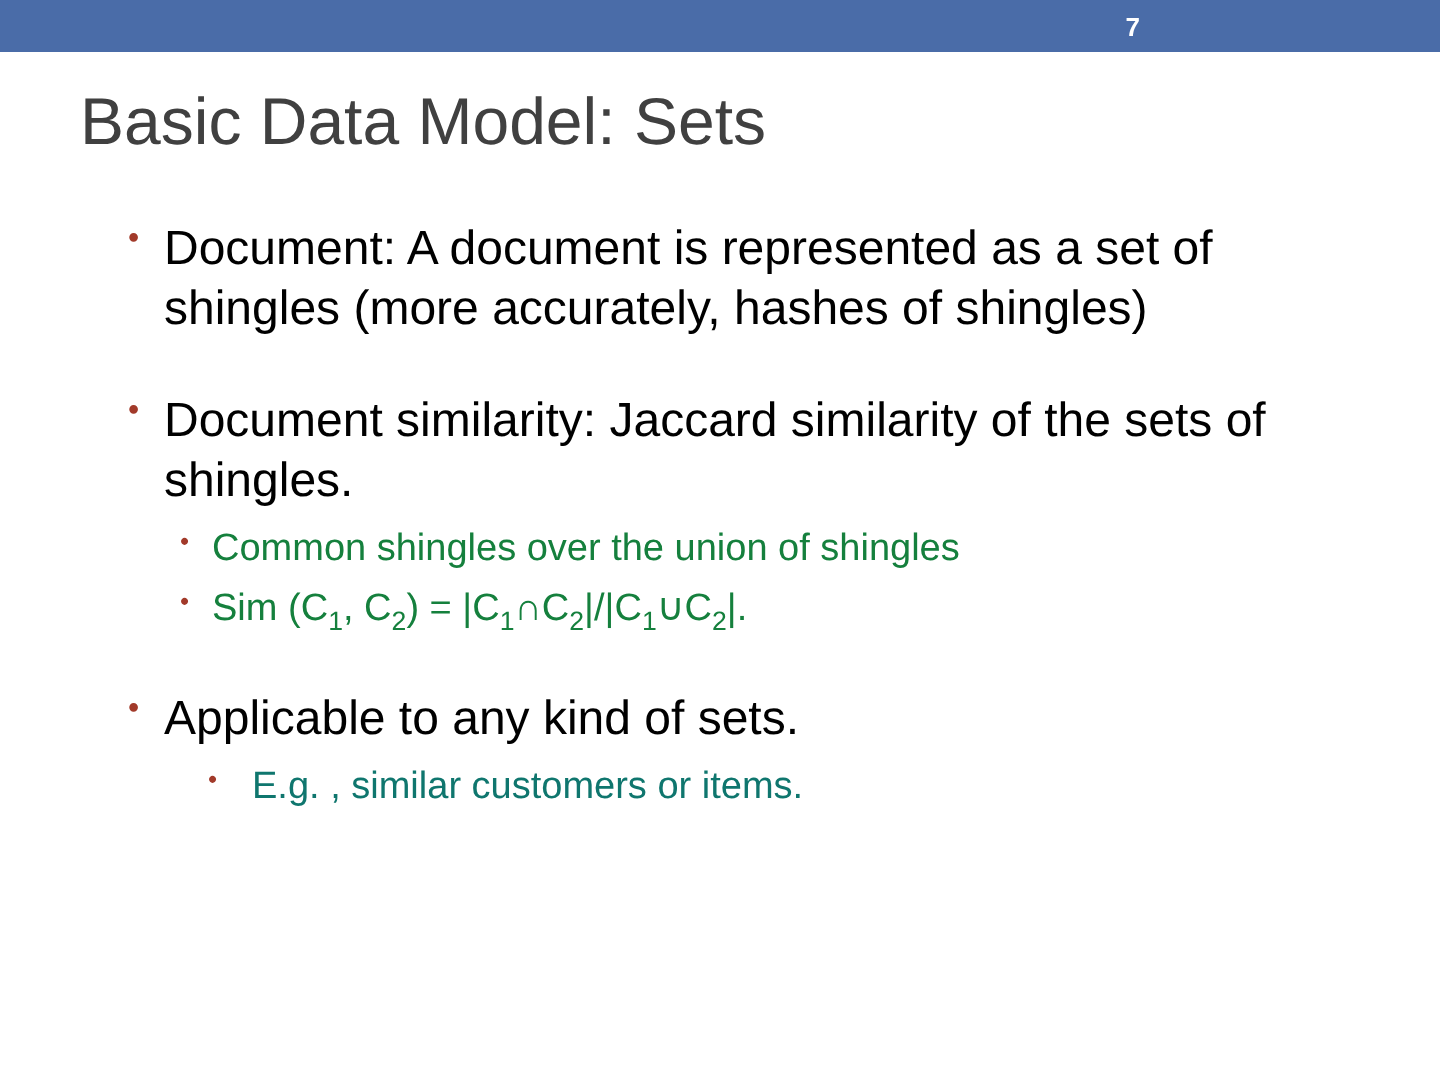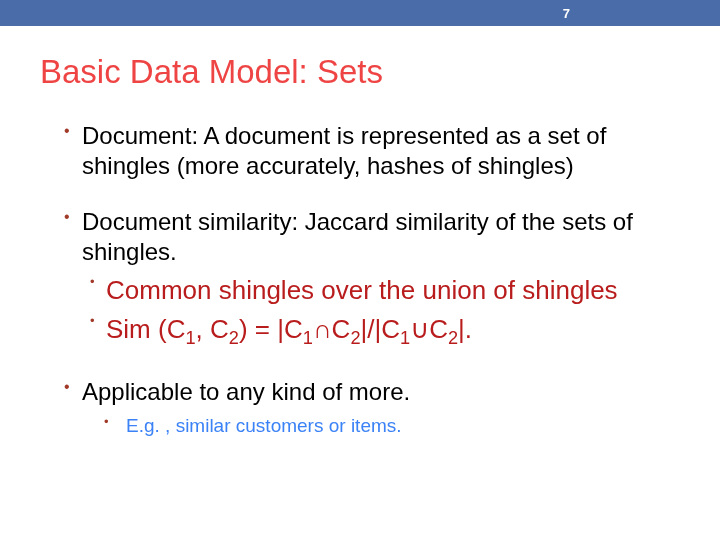--- a/index.html
+++ b/index.html
@@ -13,24 +13,24 @@
     justify-content: flex-end;
     align-items: center;
     padding-right: 150px;
   }
   .page-num {
     color: #fff;
     font-size: 13px;
     font-weight: bold;
   }
   .title {
-    color: #ef4444;
+    color: #404040;
     font-size: 33px;
     font-weight: normal;
-    margin: 27px 0 0 40px;
+    margin: 16px 0 0 40px;
     letter-spacing: 0px;
   }
   .content {
     margin: 30px 20px 2px 64px;
   }
   ul { list-style: none; }
   .lvl1 > li {
     position: relative;
     padding-left: 18px;
     font-size: 24px;
@@ -46,42 +46,42 @@
     color: #a23a2a;
     font-size: 16px;
   }
   .lvl2 {
     margin-top: 6px;
     margin-left: 8px;
   }
   .lvl2 > li {
     position: relative;
     padding-left: 16px;
-    font-size: 26px;
-    color: #b91c1c;
+    font-size: 19px;
+    color: #15803d;
     margin-bottom: 4px;
     line-height: 1.35;
   }
   .lvl2 > li::before {
     content: "•";
     position: absolute;
     left: 0;
     top: 0;
     color: #a23a2a;
     font-size: 13px;
   }
   .lvl2b {
     margin-top: 6px;
     margin-left: 22px;
   }
   .lvl2b > li {
     position: relative;
     padding-left: 22px;
     font-size: 19px;
-    color: #3b82f6;
+    color: #0f766e;
     margin-bottom: 4px;
     line-height: 1.35;
   }
   .lvl2b > li::before {
     content: "•";
     position: absolute;
     left: 0;
     top: 0;
     color: #a23a2a;
     font-size: 13px;
@@ -110,21 +110,21 @@
           <li>
             <span>Common shingles over the union of shingles</span>
           </li>
           <li>
             <span class="sim-italic">Sim</span>
             <span> (</span><span>C</span><sub>1</sub><span>, </span><span>C</span><sub>2</sub><span>) = |</span><span>C</span><sub>1</sub><span>∩</span><span>C</span><sub>2</sub><span>|/|</span><span>C</span><sub>1</sub><span>∪</span><span>C</span><sub>2</sub><span>|.</span>
           </li>
         </ul>
       </li>
       <li>
-        <span>Applicable to any kind of more.</span>
+        <span>Applicable to any kind of sets.</span>
         <ul class="lvl2b">
           <li>
             <span>E.g. , similar customers or items.</span>
           </li>
         </ul>
       </li>
     </ul>
   </div>
 
 </div>

